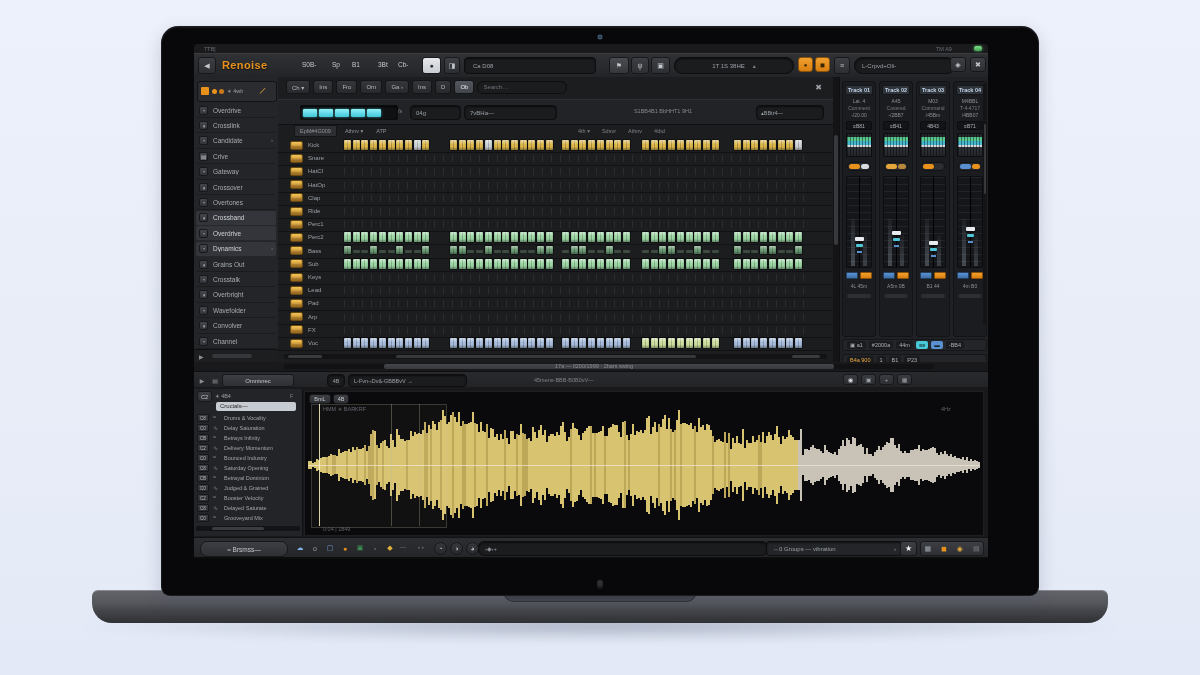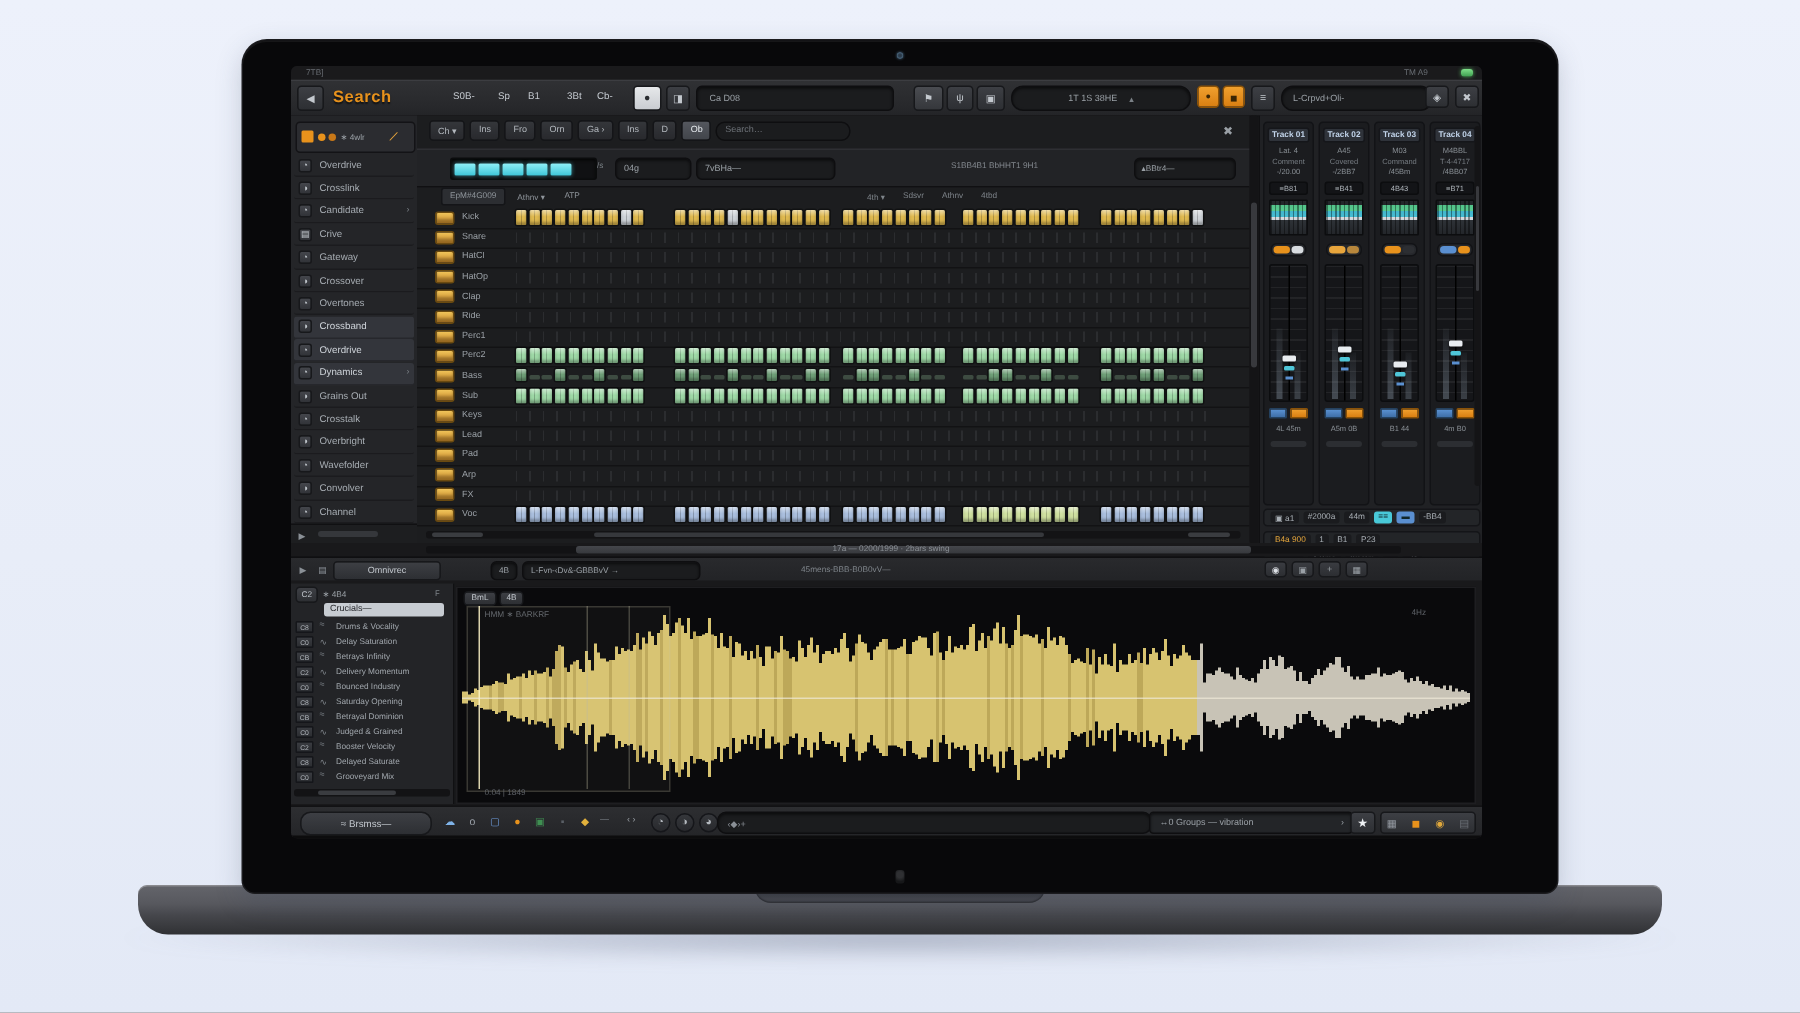--- a/index.html
+++ b/index.html
@@ -81,21 +81,21 @@
       <div class="topmenu">
         <span class="abs" style="left:10px;top:2px;">7TB]</span>
         <span class="abs" style="left:742px;top:2px;">TM A9</span>
         <span class="led" style="left:780px;top:2px;width:8px;height:5px;background:linear-gradient(180deg,#7fe08a,#3fa050);box-shadow:0 0 3px rgba(95,201,106,.8);"></span>
       </div>
 
       <div class="toolbar">
         <div class="chip abs" style="left:4px;top:4px;width:16px;height:15px;font-size:7px;">
             <span>◀</span>
           </div>
-        <div class="abs logo" style="left:28px;top:6px;">Search</div>
+        <div class="abs logo" style="left:28px;top:6px;">Renoise</div>
         <div class="abs" id="tb-menu" style="left:0;top:8px;height:10px;">
             <div style="position: absolute; left: 108px; top: 0px; font-size: 6.5px; color: rgb(195, 200, 206); white-space: nowrap;">S0B-</div>
             <div style="position: absolute; left: 138px; top: 0px; font-size: 6.5px; color: rgb(195, 200, 206); white-space: nowrap;">Sp</div>
             <div style="position: absolute; left: 158px; top: 0px; font-size: 6.5px; color: rgb(195, 200, 206); white-space: nowrap;">B1</div>
             <div style="position: absolute; left: 184px; top: 0px; font-size: 6.5px; color: rgb(195, 200, 206); white-space: nowrap;">3Bt</div>
             <div style="position: absolute; left: 204px; top: 0px; font-size: 6.5px; color: rgb(195, 200, 206); white-space: nowrap;">Cb-</div>
           </div>
         <div class="chip lite abs" style="left:228px;top:4px;width:17px;height:15px;font-size:7px;">
             <span>●</span>
           </div>

